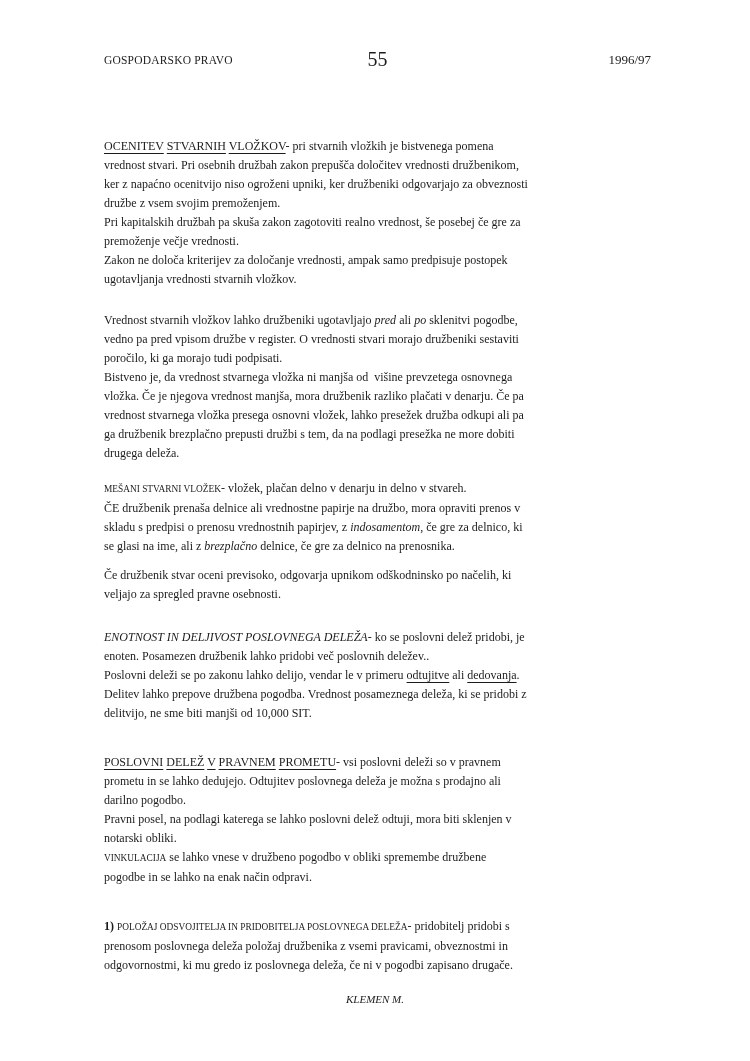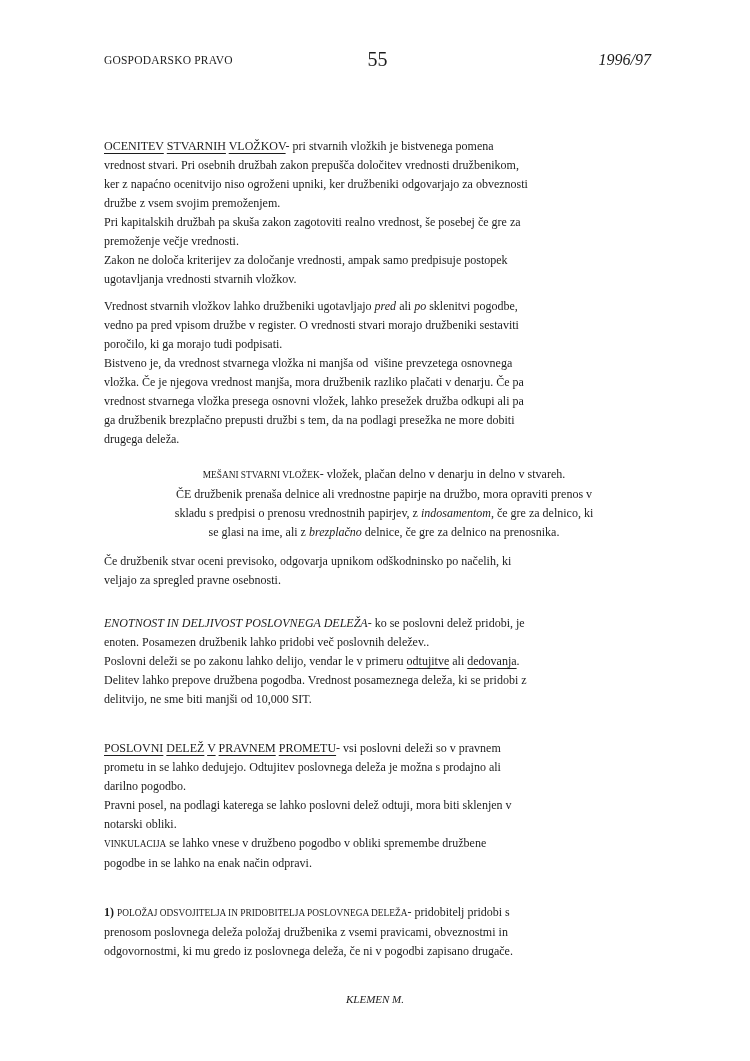--- a/index.html
+++ b/index.html
@@ -18,37 +18,37 @@
   .page-header {
     position: absolute;
     left: 104px;
     right: 99px;
     top: 48px;
     display: flex;
     align-items: center;
   }
   .h-left  { flex: 1; font-size: 11.5px; letter-spacing: 0.2px; }
   .h-center{ flex: 0 0 auto; font-size: 20px; }
-  .h-right { flex: 1; text-align: right; font-size: 16px; font-style: italic; }
+  .h-right { flex: 1; text-align: right; font-size: 13px; }
 
   .doc-body {
     position: absolute;
     left: 104px;
     top: 137px;
     width: 560px;
     font-size: 12px;
     line-height: 19px;
   }
   .doc-body p {
     margin: 0;
     white-space: pre;      
     overflow: visible;
   }
-  .doc-body p:nth-of-type(2) { margin-top: 8px; }
-  .doc-body p:nth-of-type(3) { margin-top: 16px; text-align: center; }
+  .doc-body p:nth-of-type(2) { margin-top: 22px; }
+  .doc-body p:nth-of-type(3) { margin-top: 16px; }
   .doc-body p:nth-of-type(4) { margin-top: 10px; }
   .doc-body p:nth-of-type(5) { margin-top: 24px; }
   .doc-body p:nth-of-type(6) { margin-top: 30px; }
   .doc-body p:nth-of-type(7) { margin-top: 30px; }
 
   .run-n  { }
   .run-i  { font-style: italic; }
   .run-b  { font-weight: bold; }
   .run-sc { font-size: 0.78em; }   
   .run-u  {

